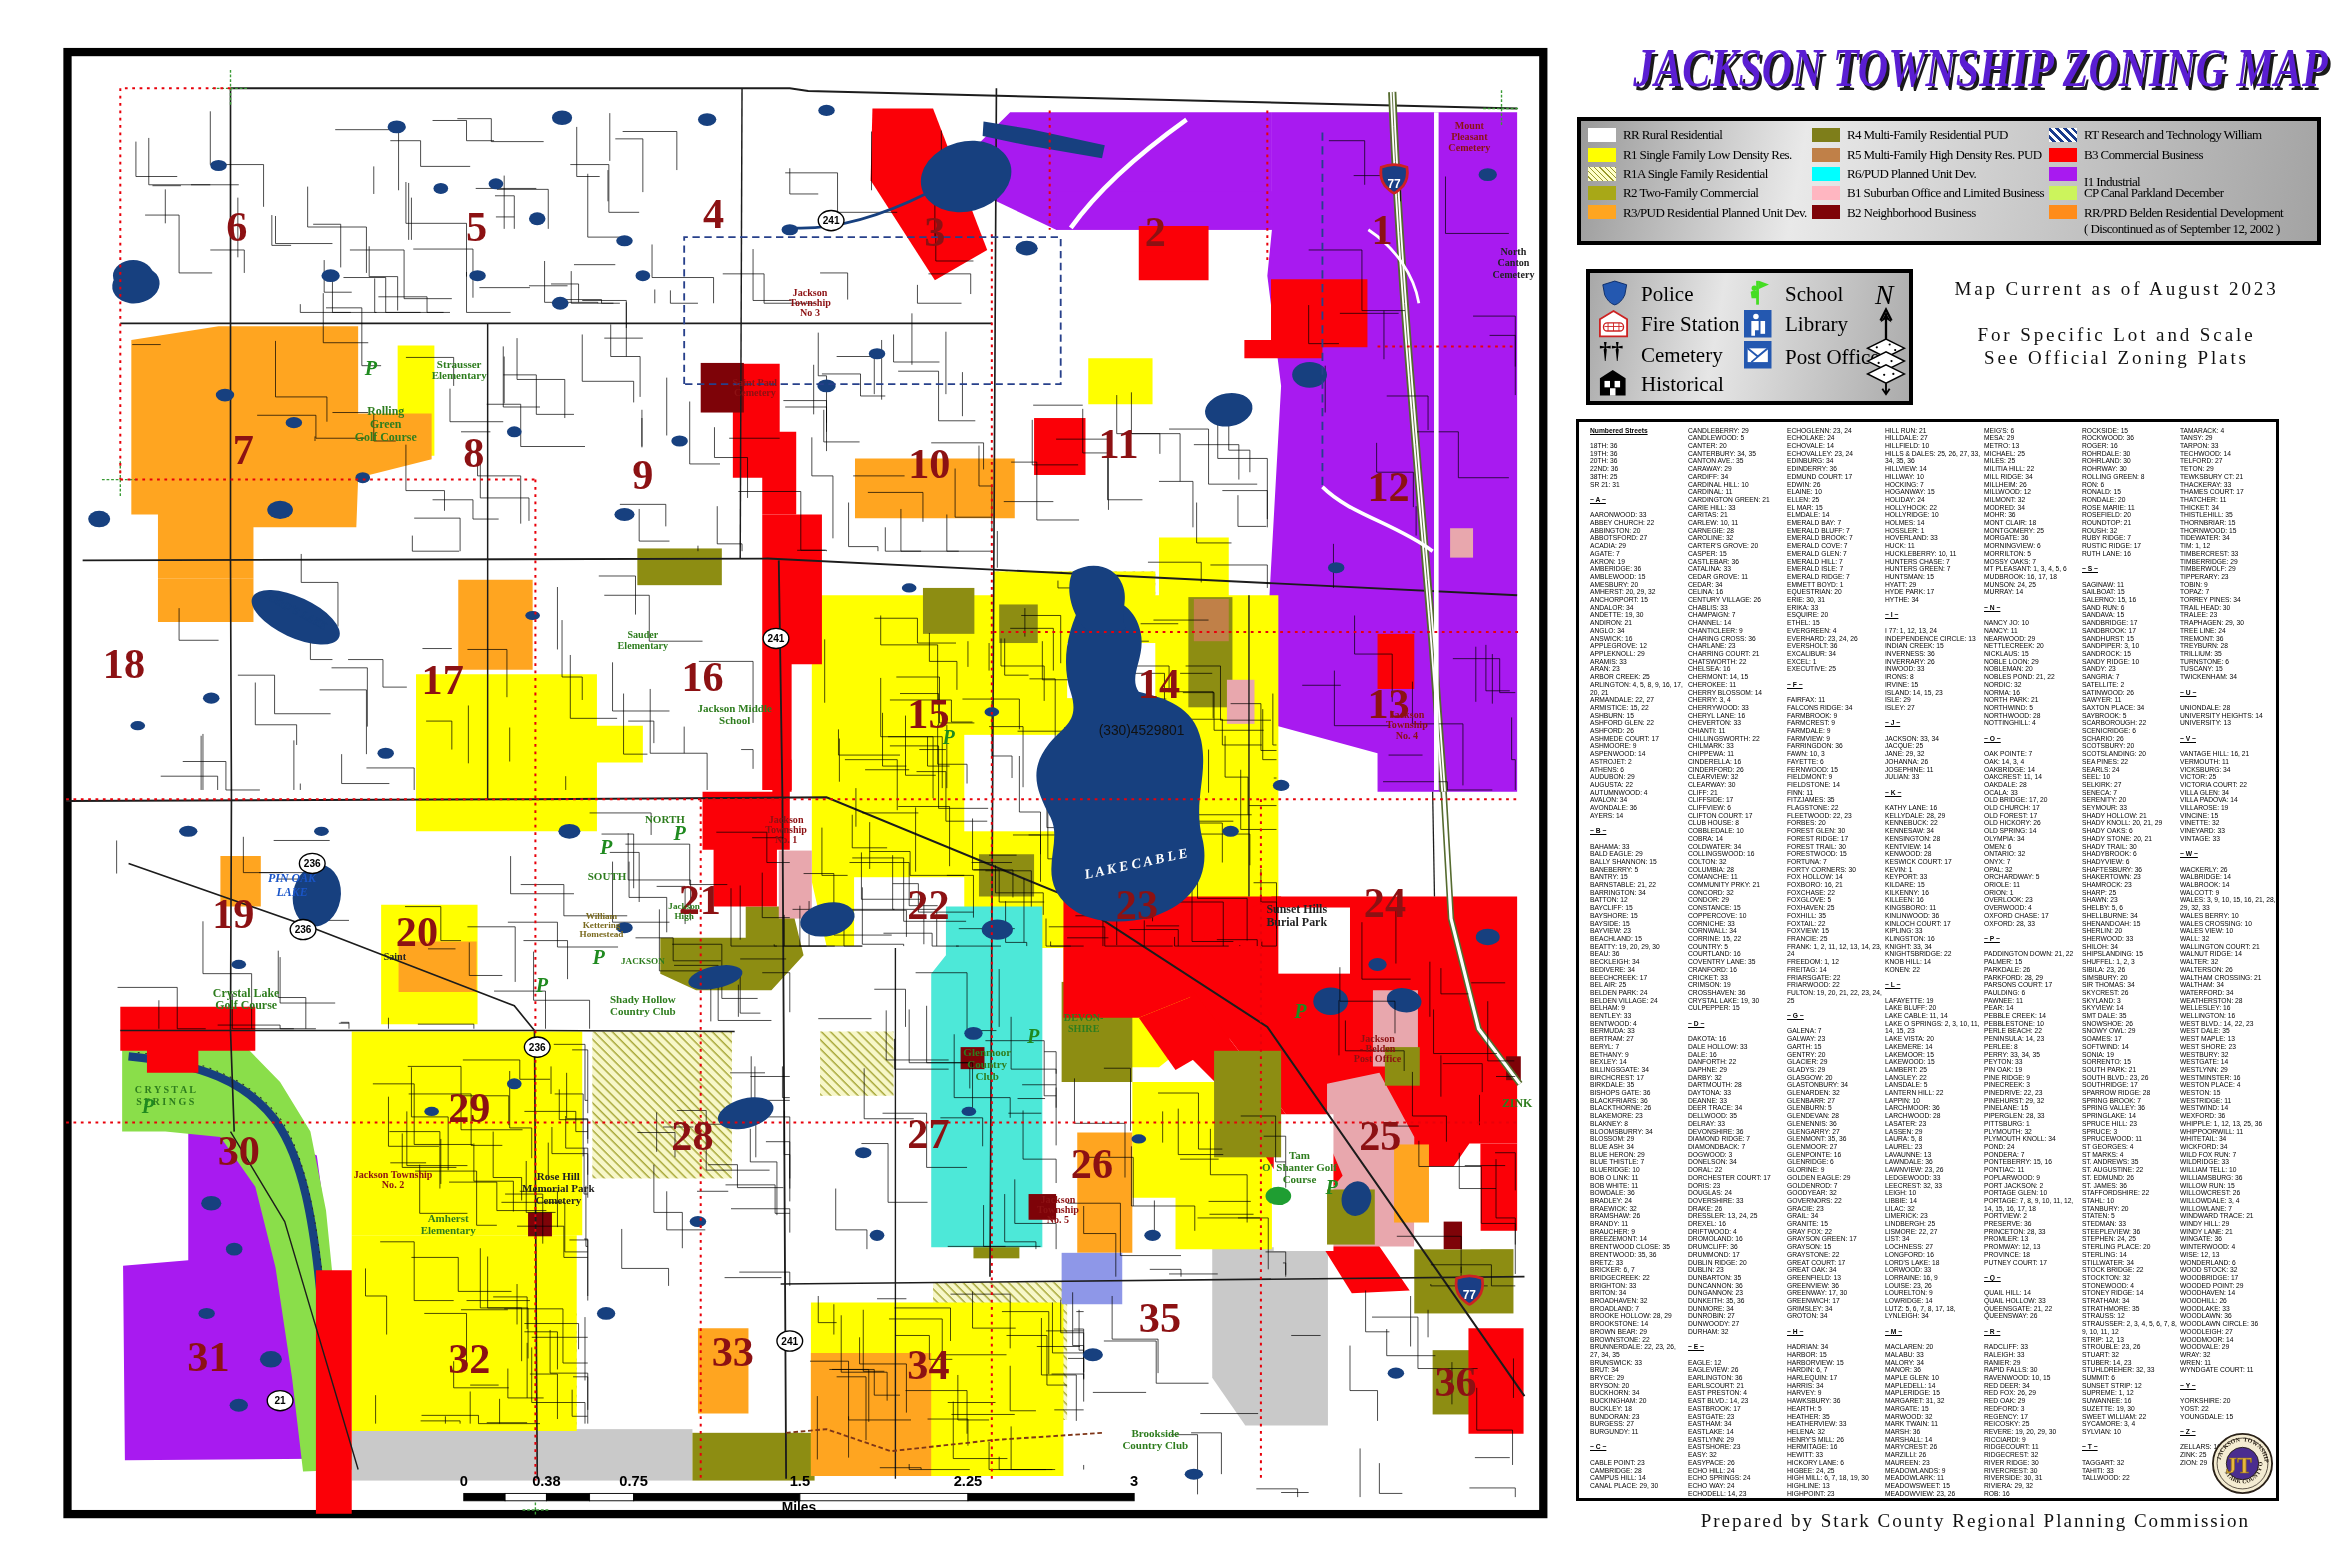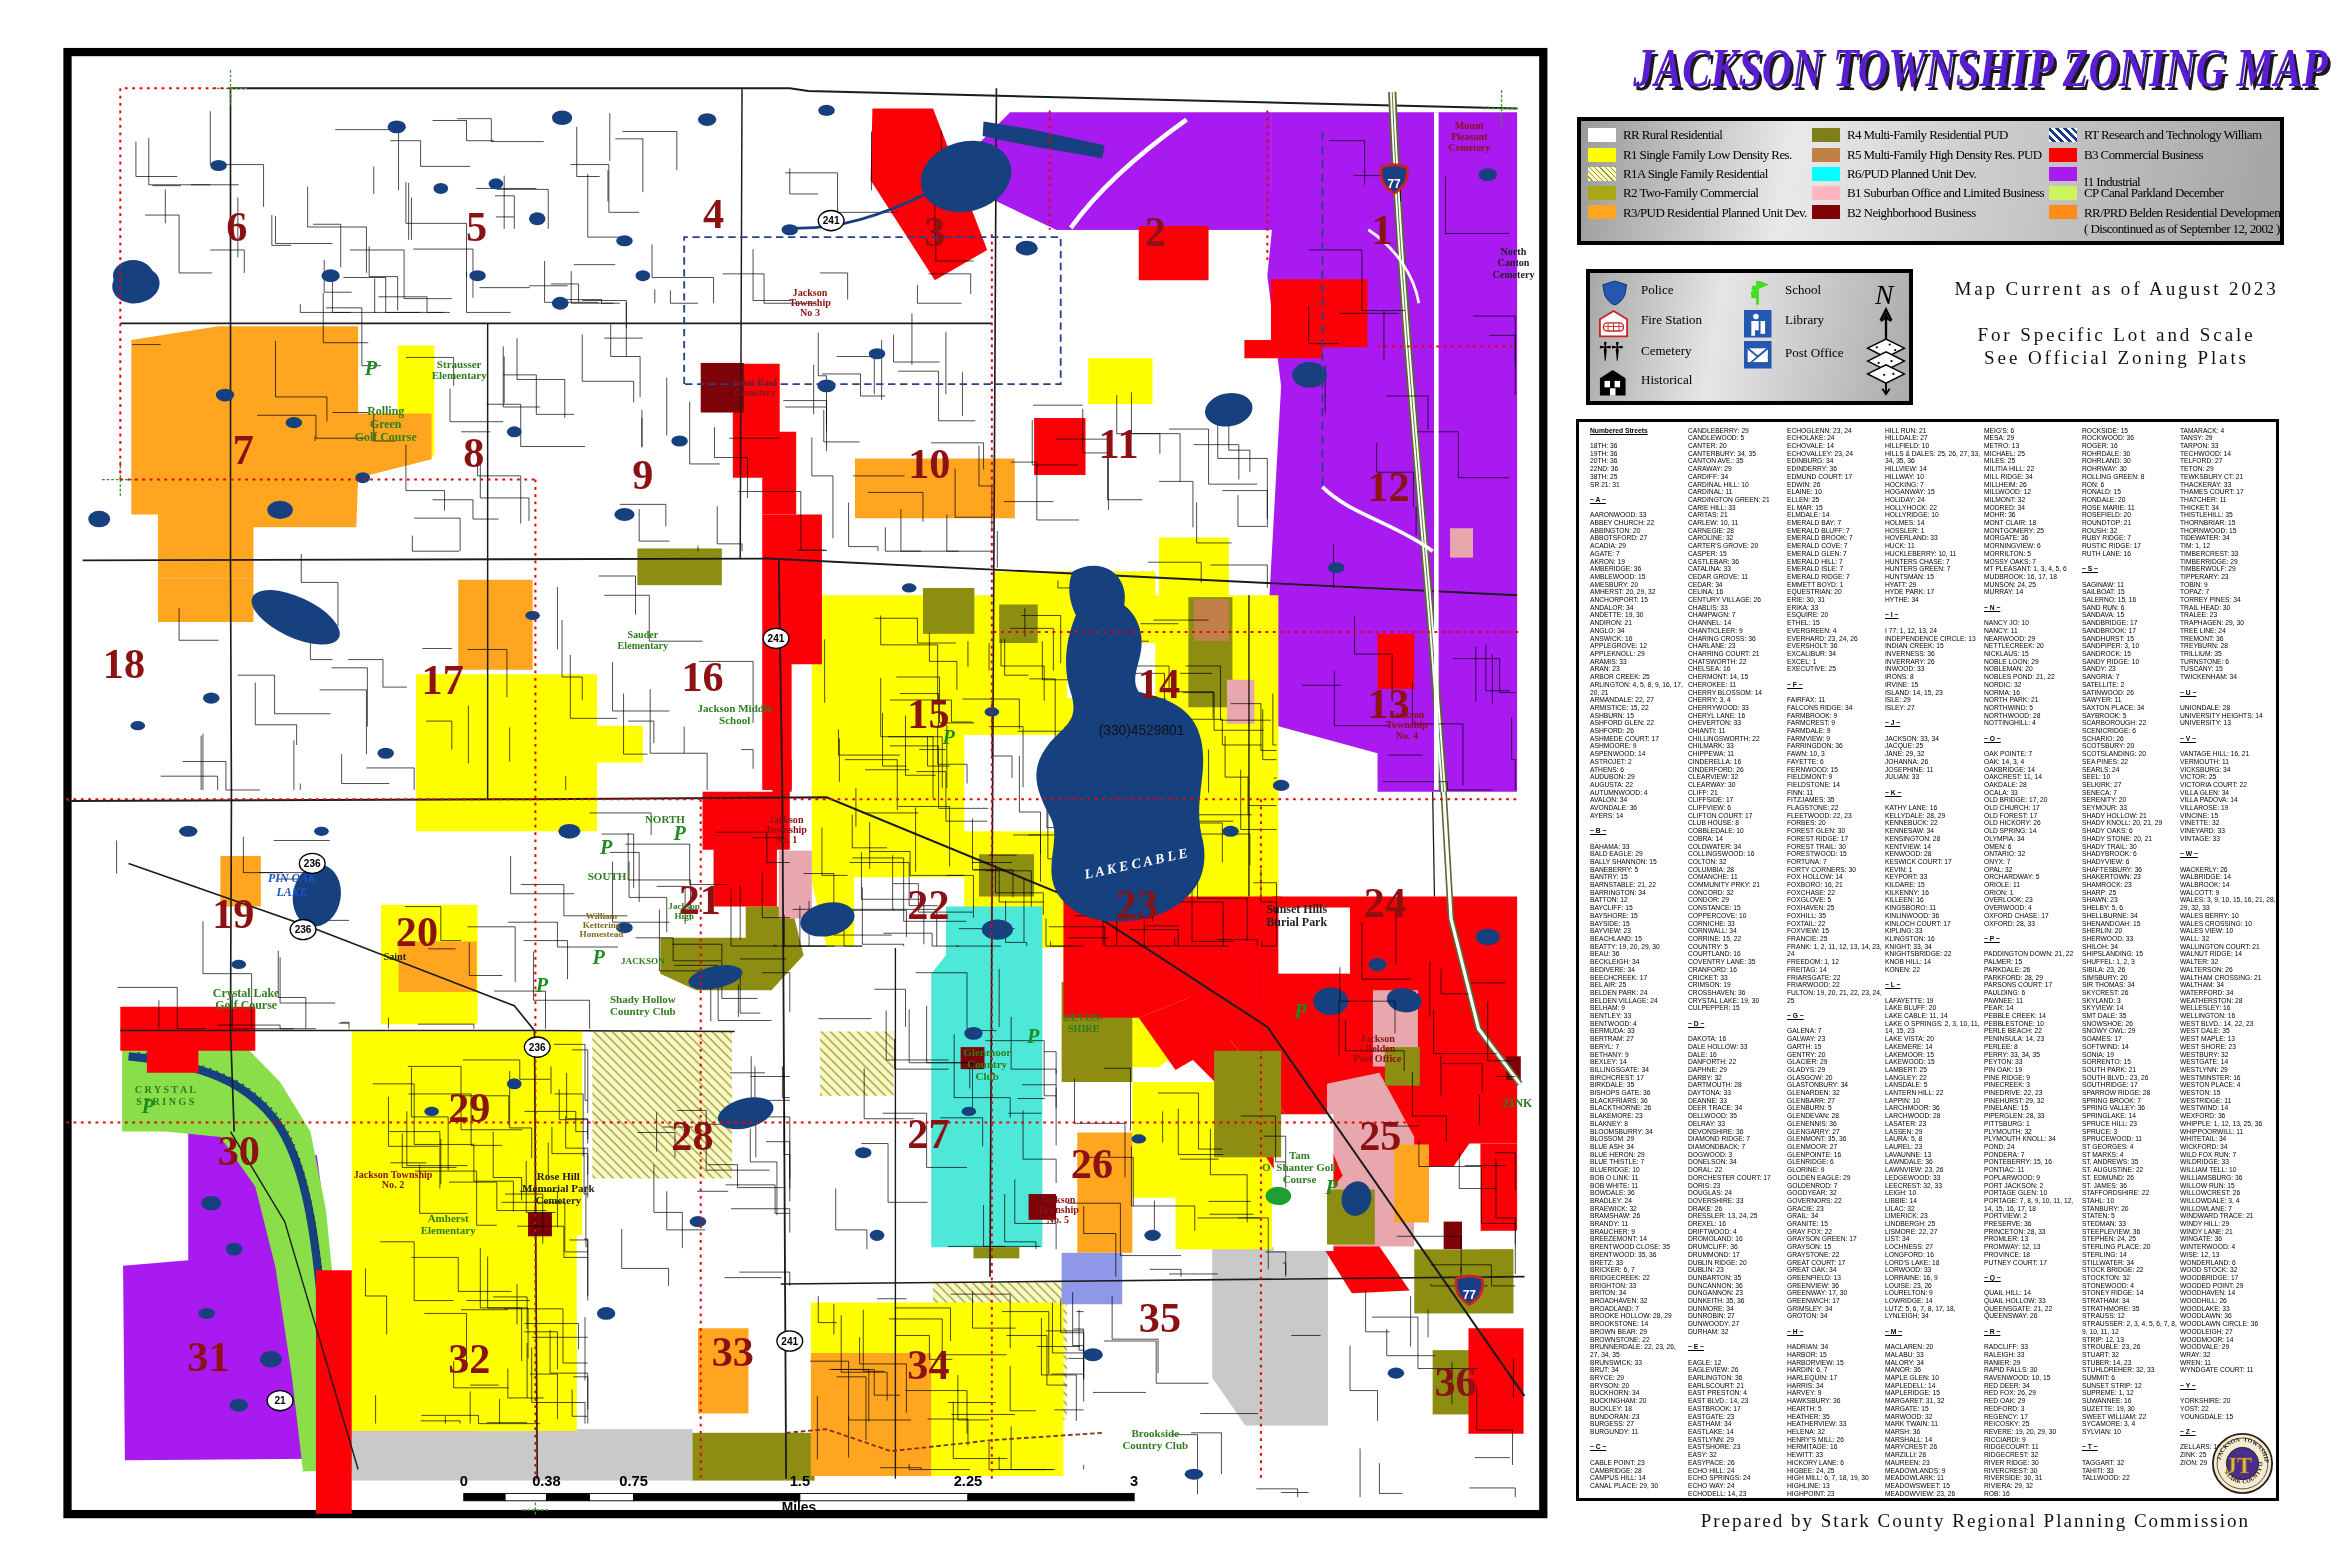--- a/index.html
+++ b/index.html
@@ -4,27 +4,27 @@
 <style>
   html,body{margin:0;padding:0;}
   body{width:2351px;height:1568px;background:#ffffff;position:relative;overflow:hidden;
        font-family:"Liberation Sans",sans-serif;}
   .abs{position:absolute;}
   #title{left:1627px;top:37px;width:707px;text-align:center;
     font-family:"Liberation Serif",serif;font-style:italic;font-weight:bold;
     font-size:42px;color:#5a1ed2;white-space:nowrap;
     text-shadow:2.8px 2.8px 0 #1a1a1a;transform:scale(1.0,1.30);transform-origin:left top;}
   #legendbox{left:1577px;top:117px;width:699px;height:120px;border:4.6px solid #000;
-    background:linear-gradient(100deg,#9a9a9a 0%,#e9e9e9 30%,#cfcfcf 55%,#a3a3a3 100%);}
+    background:linear-gradient(100deg,#9a9a9a 0%,#e9e9e9 30%,#cfcfcf 55%,#a3a3a3 100%);padding-left:37px;}
   .sw{position:absolute;width:27.5px;height:13.8px;}
   .ltx{position:absolute;font-family:"Liberation Serif",serif;
        font-size:13px;letter-spacing:-0.6px;color:#000;white-space:nowrap;}
   #symbox{left:1586px;top:269px;width:319px;height:128px;border:4.6px solid #000;
     background:linear-gradient(100deg,#a8a8a8 0%,#e6e6e6 40%,#ababab 100%);}
-  .symtx{position:absolute;font-family:"Liberation Serif",serif;font-size:13px;color:#000;}
+  .symtx{position:absolute;font-family:"Liberation Serif",serif;font-size:21px;color:#000;}
   #curtext{left:1919px;top:277px;width:395px;text-align:center;
     font-family:"Liberation Serif",serif;font-size:19px;color:#111;letter-spacing:2.9px;line-height:23px;}
   #indexbox{left:1576px;top:419px;width:697px;height:1076px;border:3.7px solid #000;background:#fff;overflow:hidden;}
   .idxcol{position:absolute;top:4.6px;font-size:6.7px;line-height:7.7px;color:#000;
           font-family:"Liberation Sans",sans-serif;white-space:pre;}
   #prepared{left:1543px;top:1510px;width:707px;text-align:right;
     font-family:"Liberation Serif",serif;font-size:19px;color:#111;letter-spacing:2px;white-space:nowrap;}
 </style>
 </head>
 <body>

